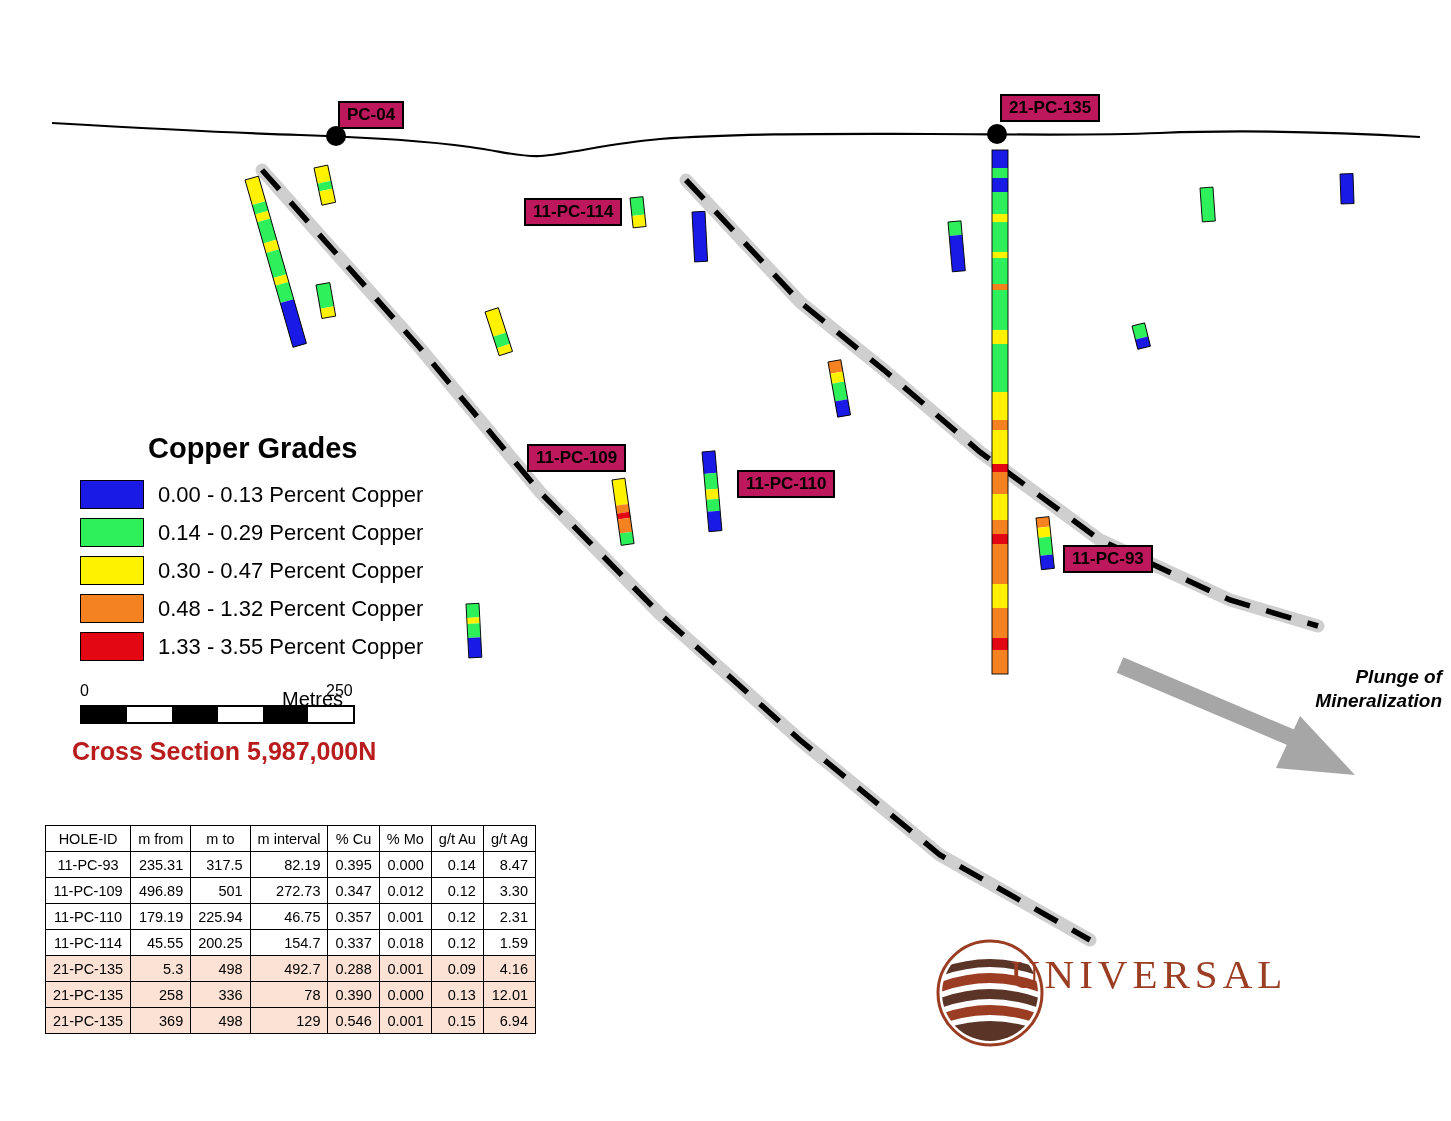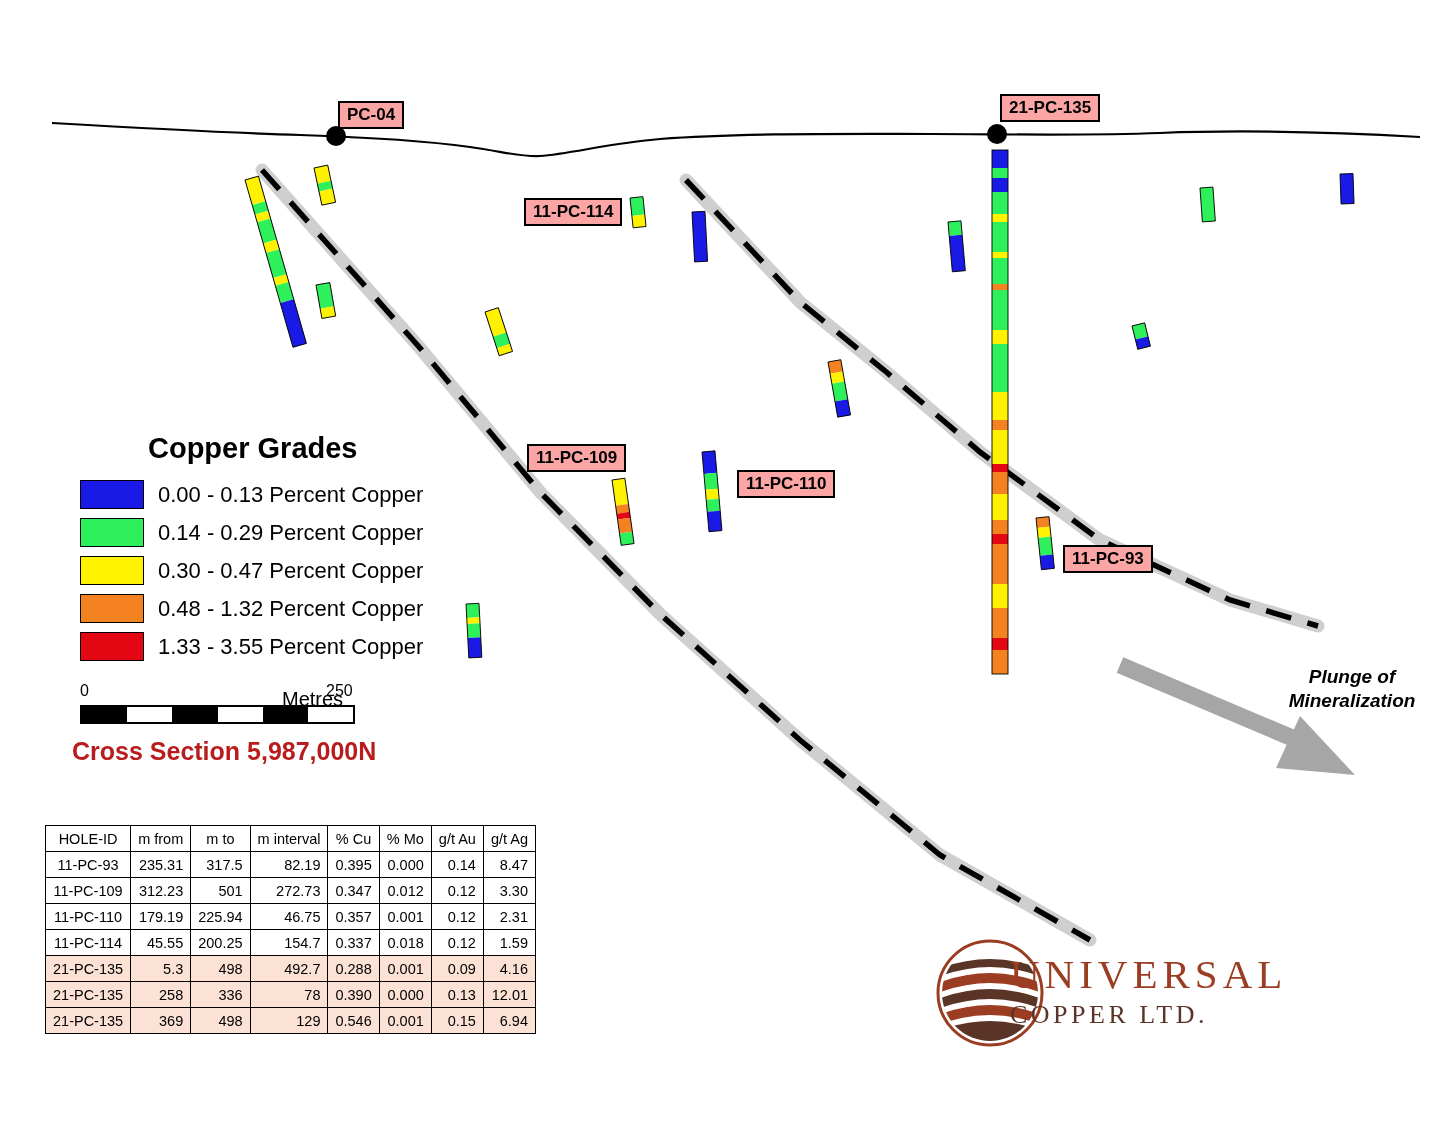--- a/index.html
+++ b/index.html
@@ -19,21 +19,21 @@
     position: absolute;
     left: 0;
     top: 0;
     width: 1451px;
     height: 1121px;
   }
   
   .hole-label {
     position: absolute;
     border: 2px solid #000;
-    background: #fca5a5;
+    background: #be185d;
     font-size: 17px;
     font-weight: bold;
     color: #000;
     padding: 3px 7px 4px 7px;
     white-space: nowrap;
     line-height: 1;
   }
   
   #legend {
     position: absolute;
@@ -106,21 +106,21 @@
     font-size: 25px;
     font-weight: bold;
     color: #b91c1c;
   }
   
   #plunge-text {
     position: absolute;
     left: 1262px;
     top: 665px;
     width: 180px;
-    text-align: center;
+    text-align: right;
     font-size: 19px;
     font-weight: bold;
     font-style: italic;
     color: #000;
     line-height: 1.25;
   }
   
   #assay-table {
     position: absolute;
     left: 45px;
@@ -396,21 +396,21 @@
           <td class="num">235.31</td>
           <td class="num">317.5</td>
           <td class="num">82.19</td>
           <td class="num">0.395</td>
           <td class="num">0.000</td>
           <td class="num">0.14</td>
           <td class="num">8.47</td>
         </tr>
         <tr>
           <td class="hole">11-PC-109</td>
-          <td class="num">312.23</td>
+          <td class="num">496.89</td>
           <td class="num">501</td>
           <td class="num">272.73</td>
           <td class="num">0.347</td>
           <td class="num">0.012</td>
           <td class="num">0.12</td>
           <td class="num">3.30</td>
         </tr>
         <tr>
           <td class="hole">11-PC-110</td>
           <td class="num">179.19</td>
@@ -473,16 +473,15 @@
       <rect x="8" y="8" width="104" height="100" fill="#ffffff"></rect>
       <path d="M 8,34 Q 60,14 112,34 L 112,42 Q 60,22 8,42 Z" fill="#5a3426"></path>
       <path d="M 8,48 Q 60,28 112,48 L 112,58 Q 60,38 8,58 Z" fill="#9b3d23"></path>
       <path d="M 8,64 Q 60,44 112,64 L 112,74 Q 60,54 8,74 Z" fill="#5a3426"></path>
       <path d="M 8,80 Q 60,60 112,80 L 112,90 Q 60,70 8,90 Z" fill="#9b3d23"></path>
       <path d="M 8,96 Q 60,76 112,96 L 112,108 L 8,108 Z" fill="#5a3426"></path>
     </g>
   </svg>
   <div id="logo-text">
     <div id="logo-main">UNIVERSAL</div>
-    <div id="logo-sub">COPPER LTD.</div>
   </div>
 
 </div>
 
 </body></html>

